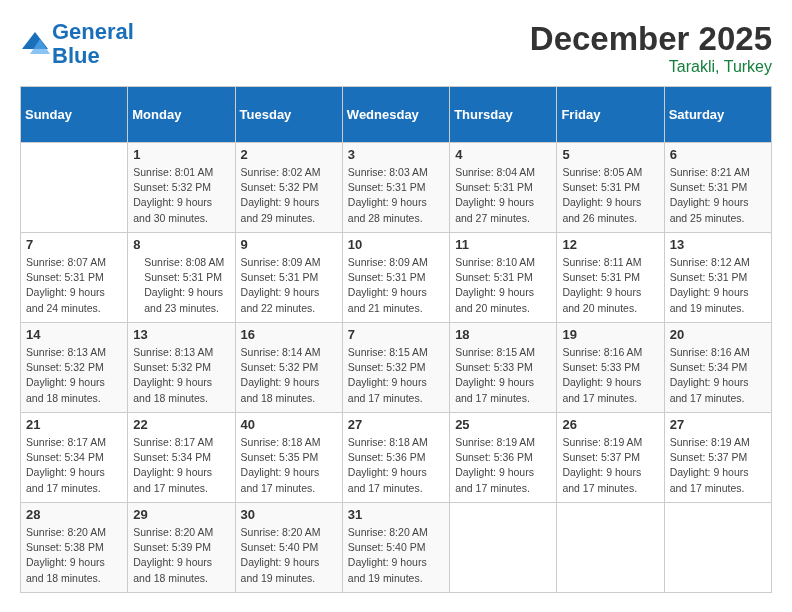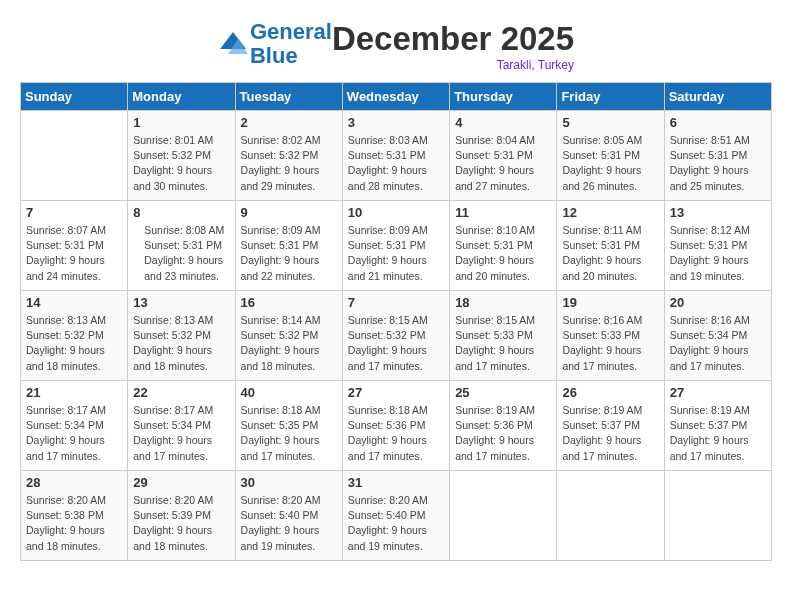--- a/index.html
+++ b/index.html
@@ -5,21 +5,21 @@
     * { box-sizing: border-box; margin: 0; padding: 0; }
     body {
       font-family: Arial, sans-serif;
       background: #fff;
       width: 792px;
       min-height: 612px;
       padding: 20px;
     }
     .header {
       display: flex;
-      justify-content: center;
+      justify-content: space-between;
       align-items: flex-start;
       margin-bottom: 10px;
     }
     .logo {
       display: flex;
       align-items: center;
     }
     .logo-text {
       font-size: 22px;
       font-weight: bold;
@@ -36,32 +36,32 @@
     }
     .title-block {
       text-align: right;
     }
     .month-title {
       font-size: 33px;
       font-weight: bold;
       color: #333;
     }
     .location {
-      font-size: 12px;
-      color: #6d28d9;
+      font-size: 16px;
+      color: #15803d;
     }
     table {
       width: 100%;
       border-collapse: collapse;
       font-size: 11px;
     }
     thead tr th {
       background-color: #1a6fba;
       color: #fff;
-      padding: 6px 4px;
+      padding: 20px 4px;
       text-align: left;
       font-size: 13px;
       font-weight: bold;
       border: 1px solid #ccc;
     }
     tbody tr td {
       vertical-align: top;
       padding: 4px 5px;
       border: 1px solid #ccc;
       height: 90px;
@@ -152,21 +152,21 @@
         </td>
         <td>
           <span class="day-num">5</span>
           <div class="day-info" style="white-space: pre-line;">Sunrise: 8:05 AM
 Sunset: 5:31 PM
 Daylight: 9 hours
 and 26 minutes.</div>
         </td>
         <td>
           <span class="day-num">6</span>
-          <div class="day-info" style="white-space: pre-line;">Sunrise: 8:51 AM
+          <div class="day-info" style="white-space: pre-line;">Sunrise: 8:21 AM
 Sunset: 5:31 PM
 Daylight: 9 hours
 and 25 minutes.</div>
         </td>
       </tr>
       <tr>
         <td>
           <span class="day-num">7</span>
           <div class="day-info" style="white-space: pre-line;">Sunrise: 8:07 AM
 Sunset: 5:31 PM

